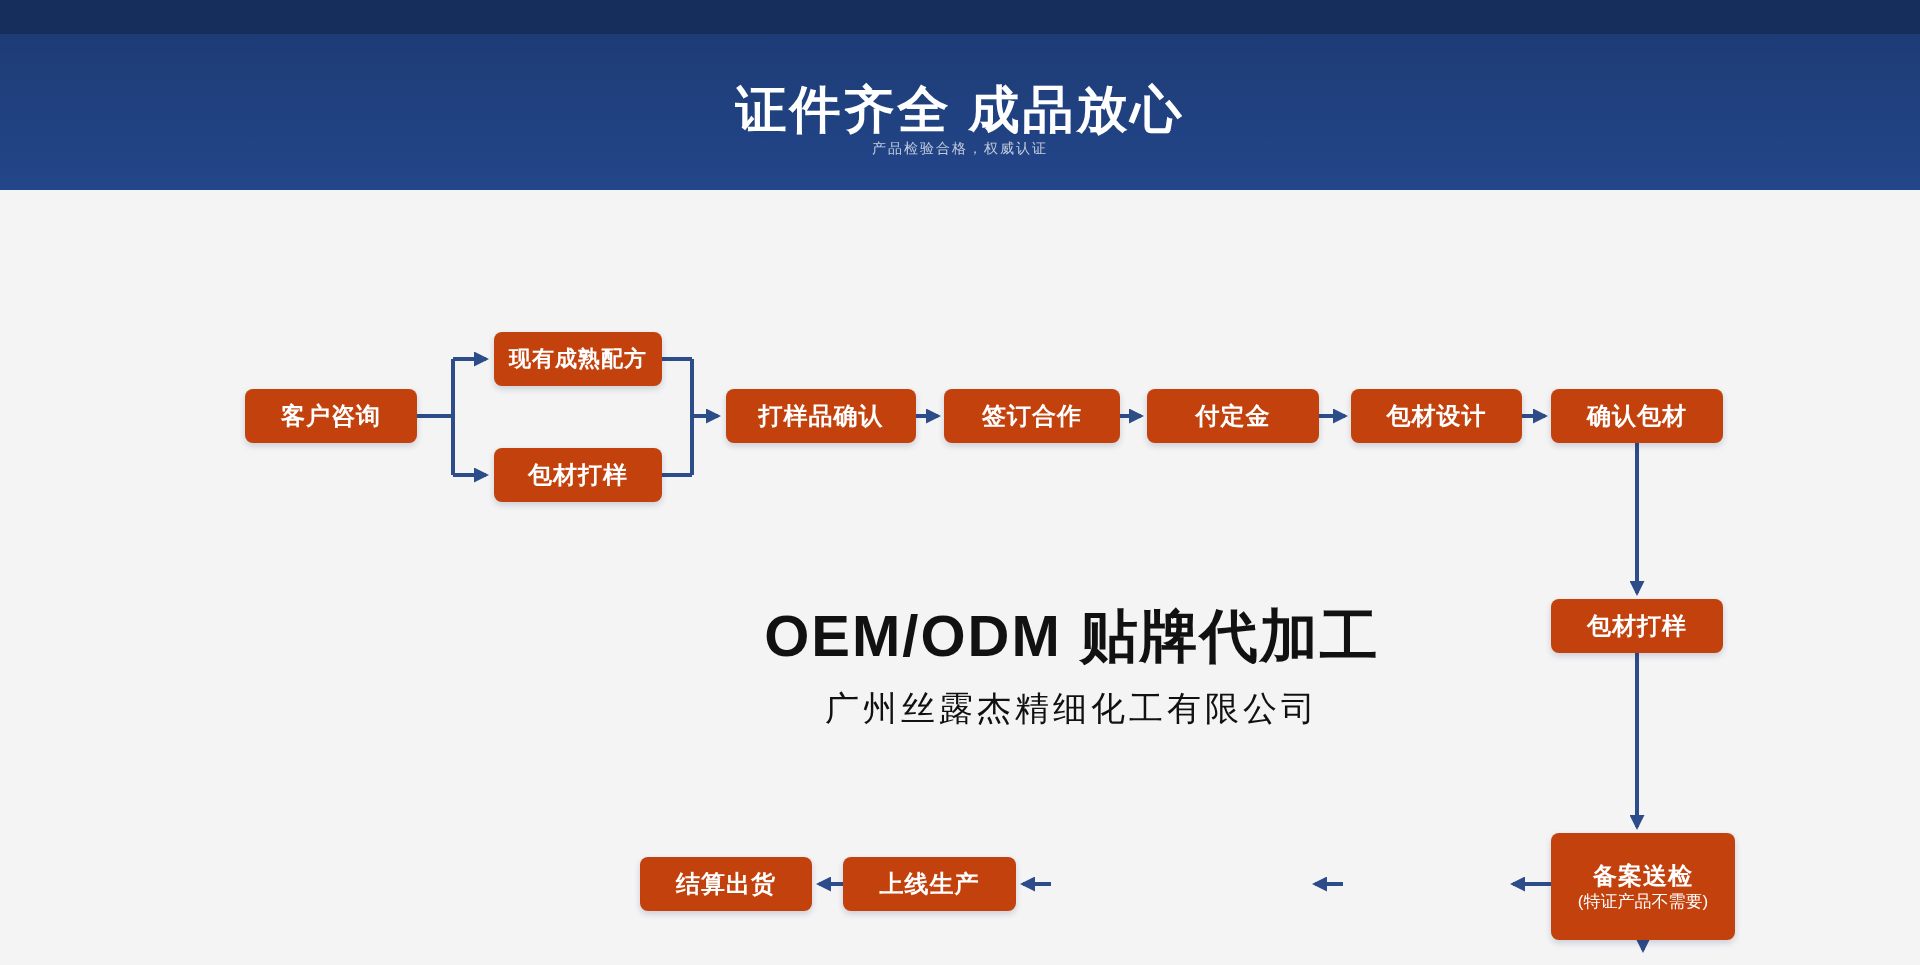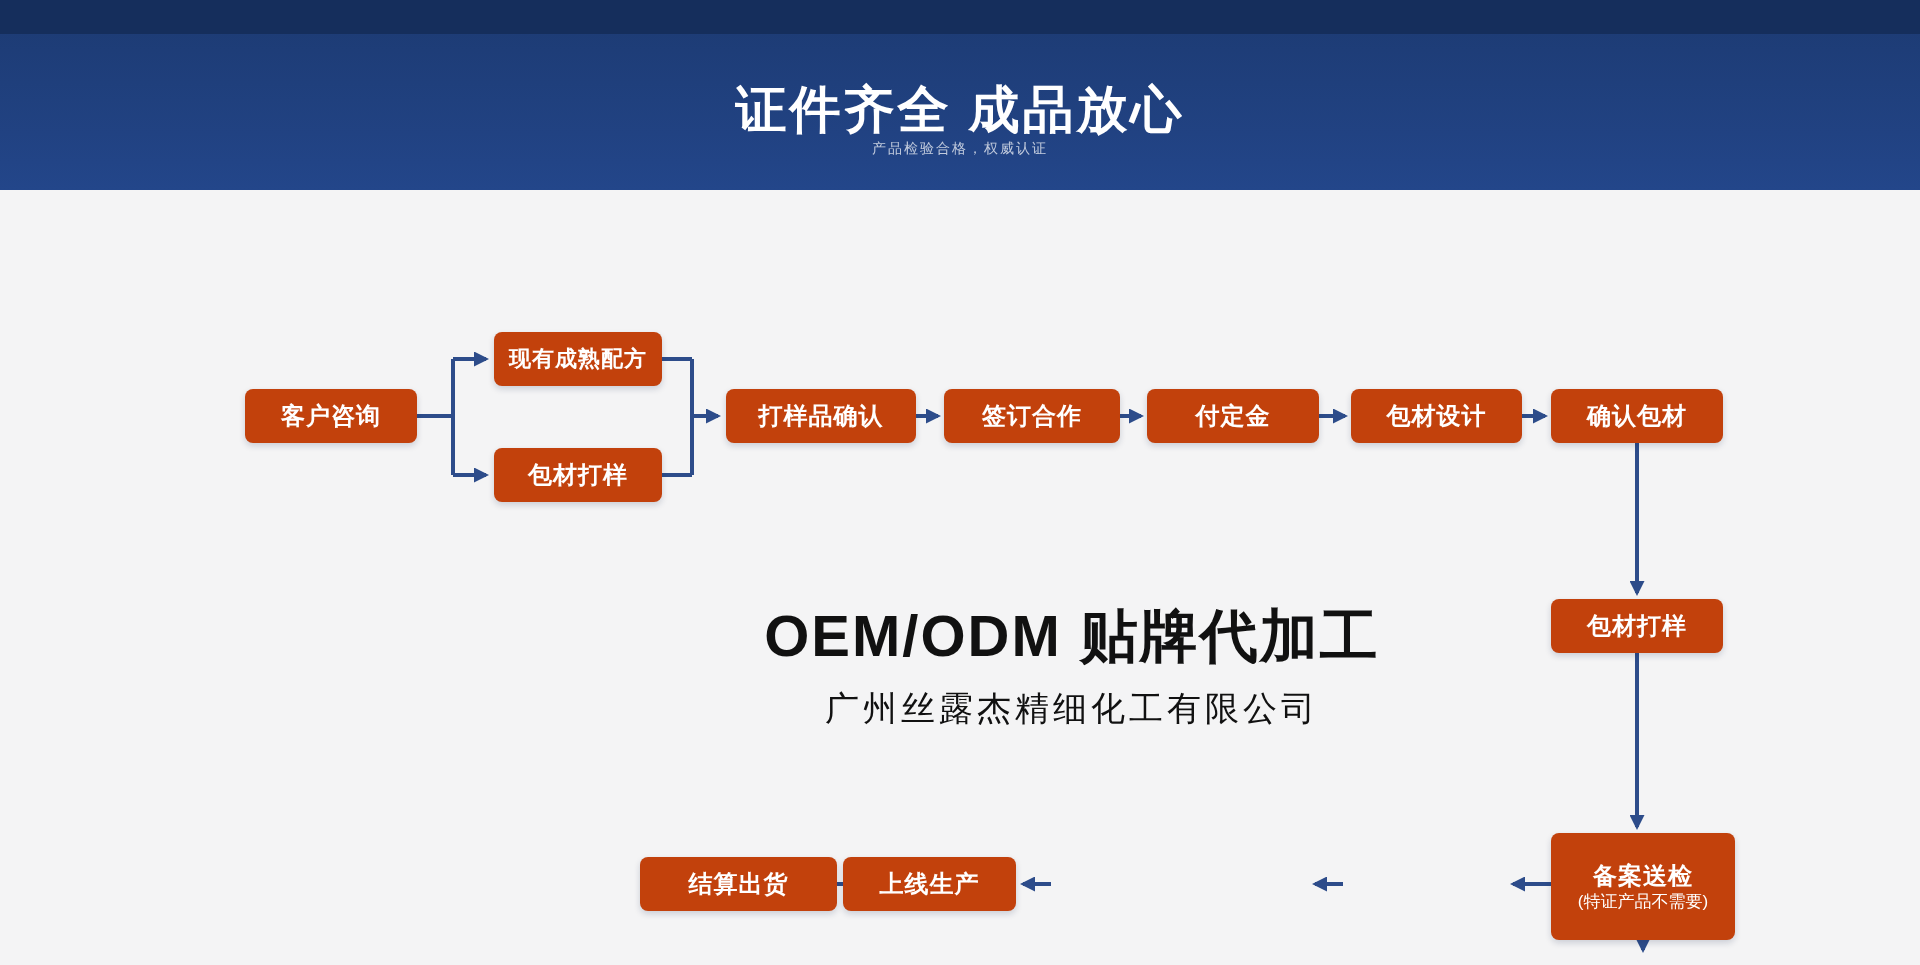--- a/index.html
+++ b/index.html
@@ -111,18 +111,18 @@
   <div class="node" style="left:1551px;top:389px;width:172px;height:54px;">确认包材</div>
   <div class="node" style="left:1351px;top:389px;width:171px;height:54px;">包材设计</div>
 
   <div class="node tall" style="left:1551px;top:833px;width:184px;height:107px;">
     <span>备案送检</span>
     <span class="note">(特证产品不需要)</span>
   </div>
   <div class="node" style="left:1551px;top:599px;width:172px;height:54px;">包材打样</div>
 
   <div class="node" style="left:843px;top:857px;width:173px;height:54px;">上线生产</div>
-  <div class="node" style="left:640px;top:857px;width:197px;height:54px;">结算出货</div>
+  <div class="node" style="left:640px;top:857px;width:172px;height:54px;">结算出货</div>
 
   <h2 class="center-title">OEM/ODM 贴牌代加工</h2>
   <p class="center-company">广州丝露杰精细化工有限公司</p>
 
 </div>
 
 </body></html>

